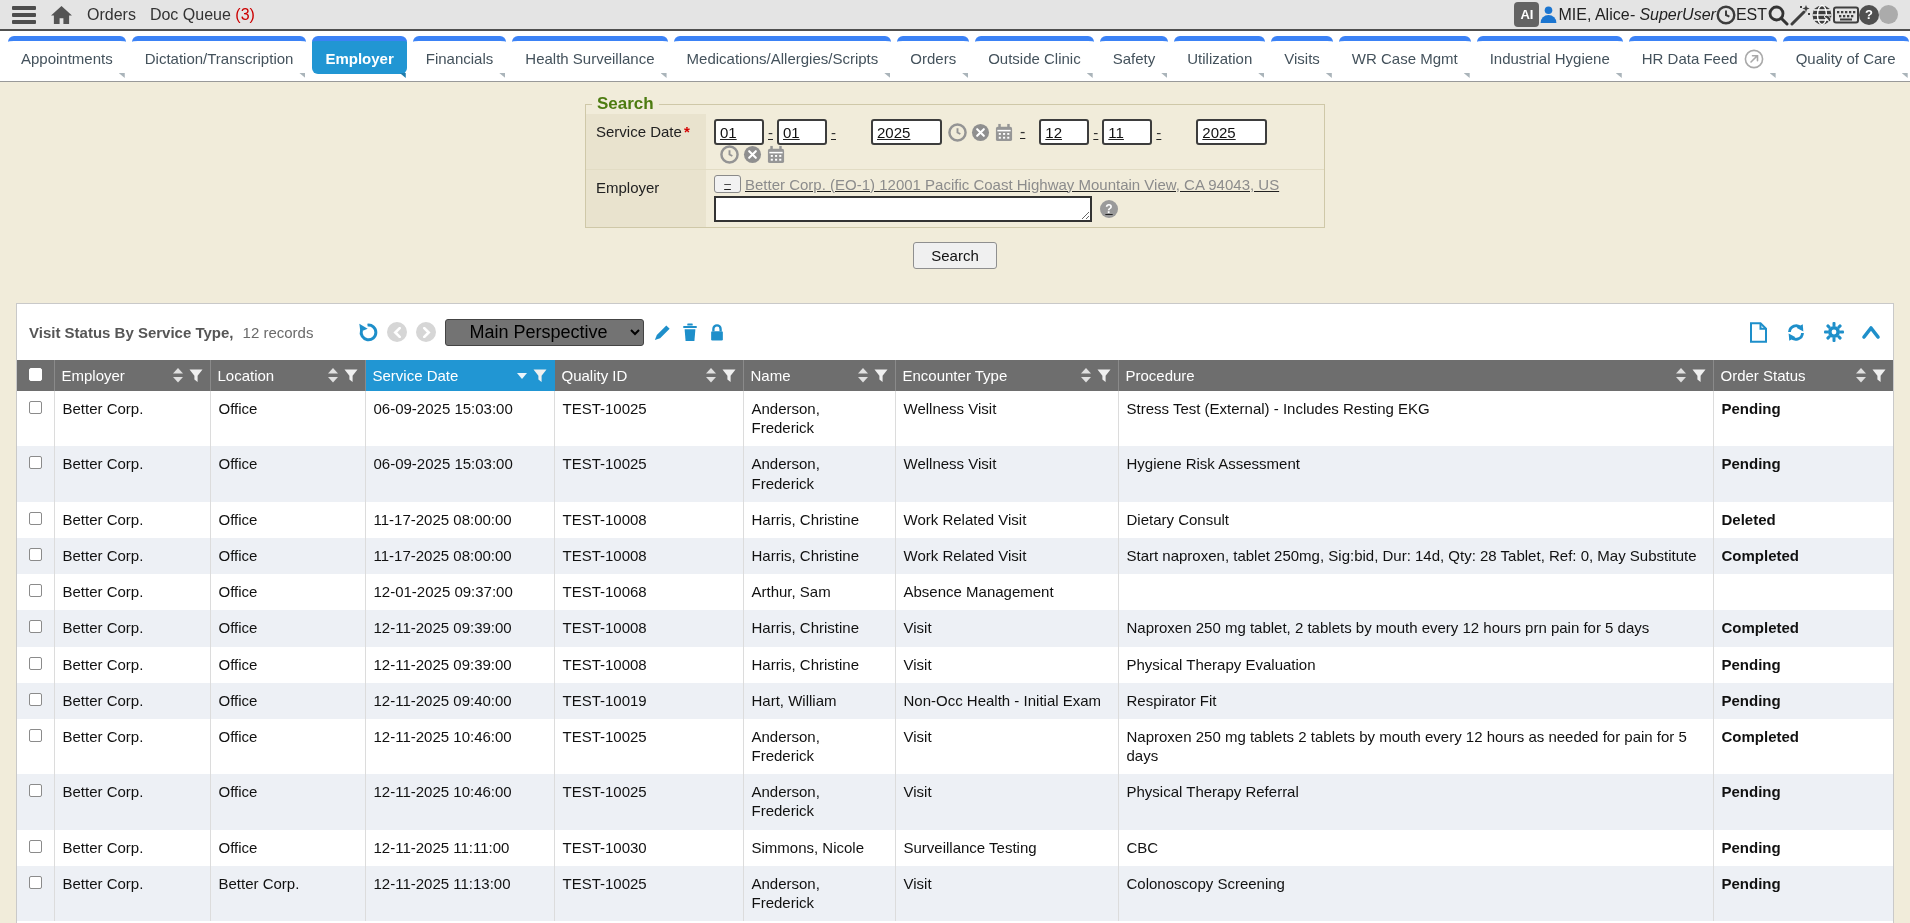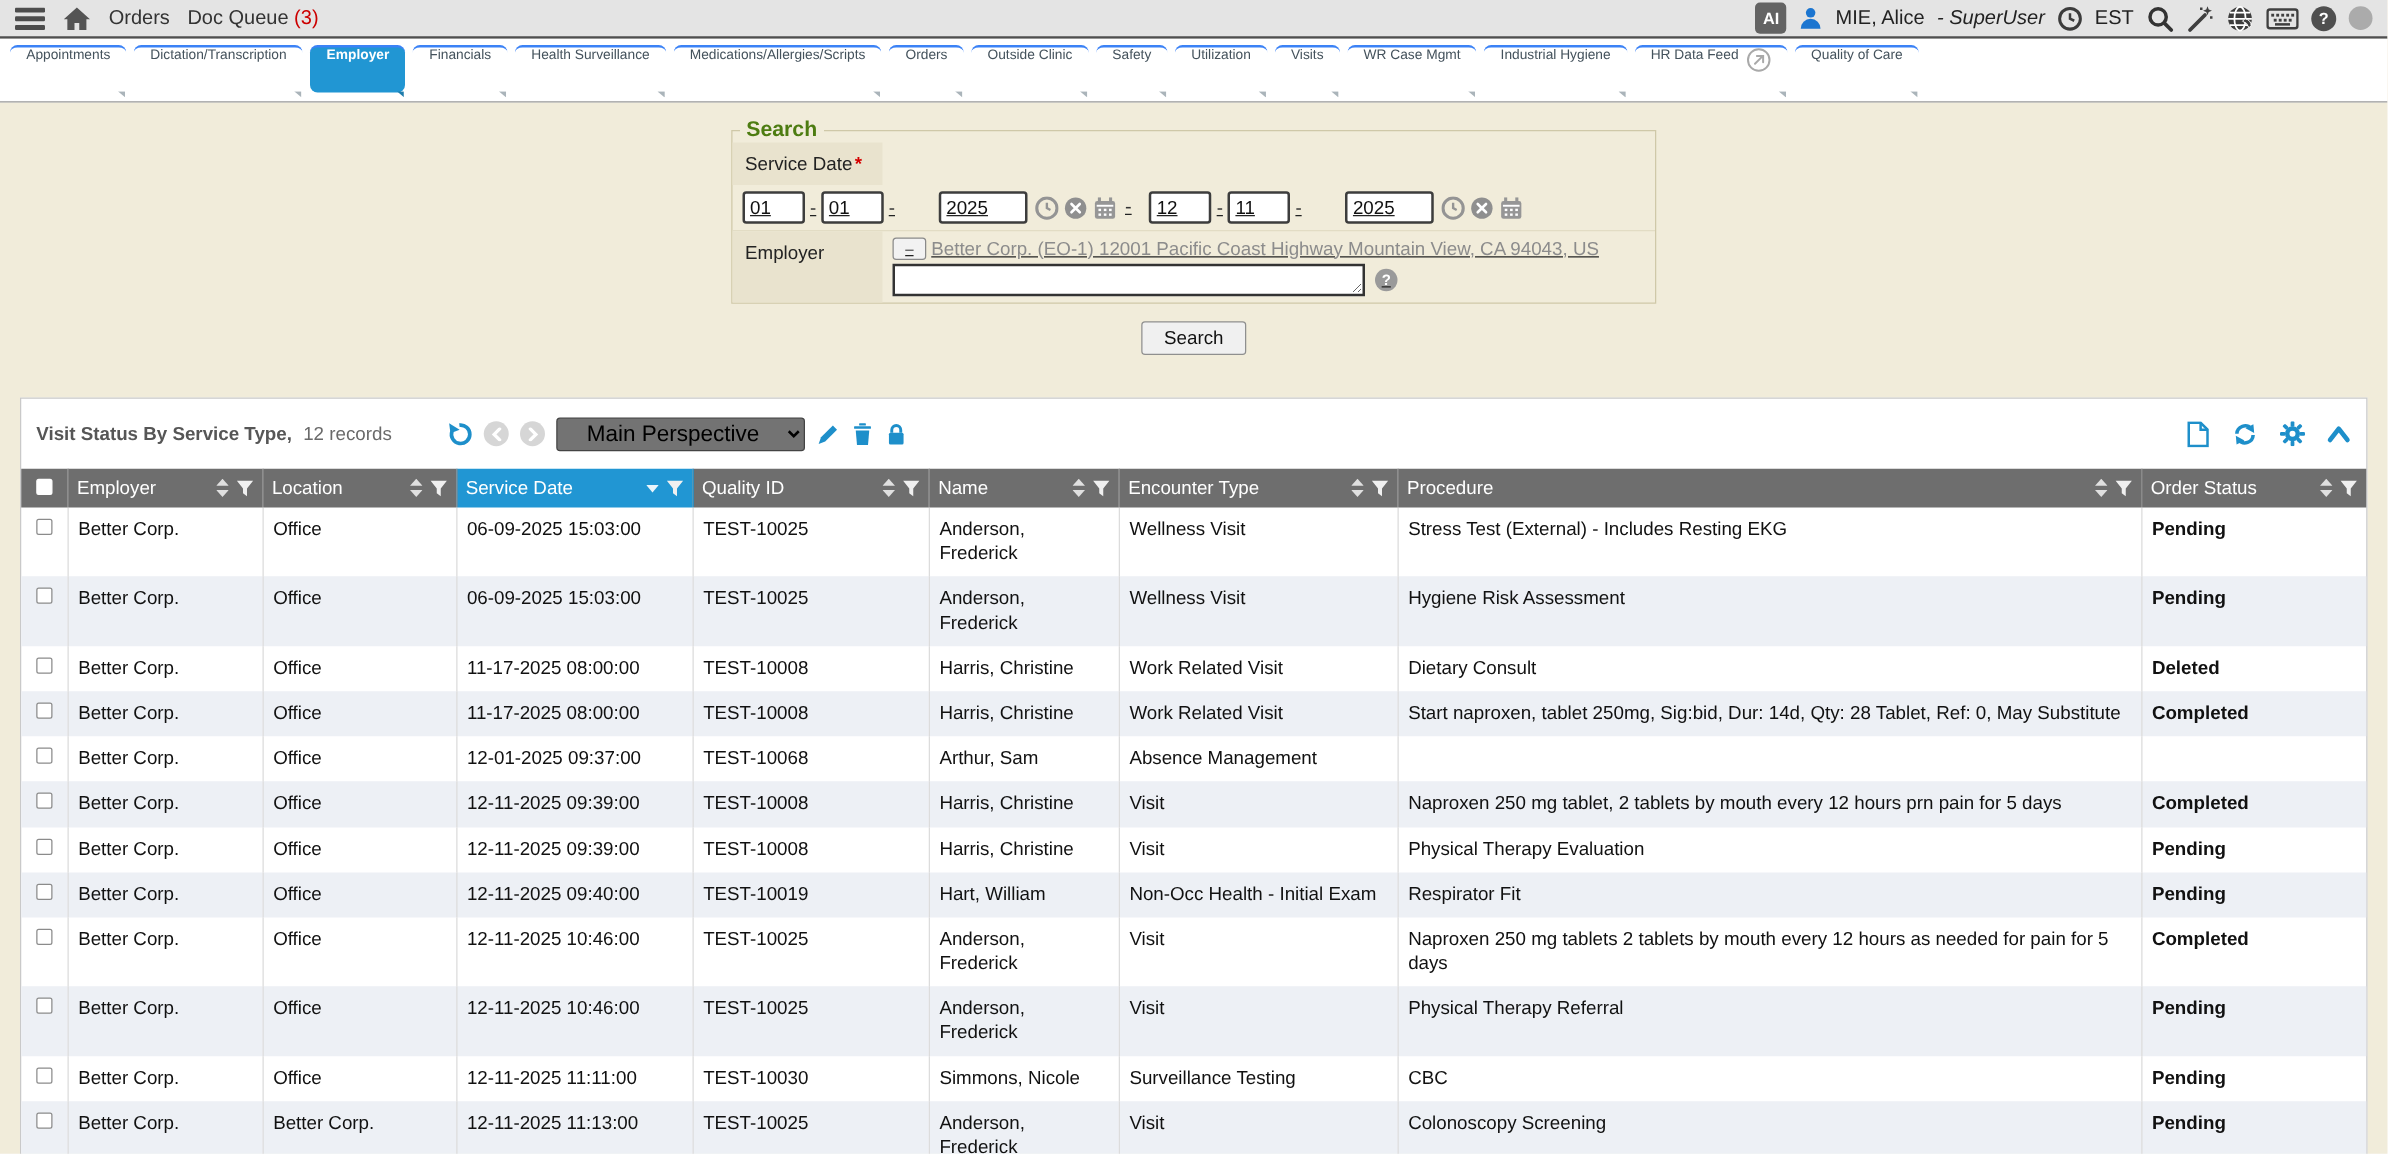--- a/index.html
+++ b/index.html
@@ -5,48 +5,48 @@
   * { box-sizing: border-box; margin: 0; padding: 0; }
   html,body { width: 1910px; height: 923px; overflow: hidden; }
   body { font-family: "Liberation Sans", sans-serif; background: #f1ecda; color: #222; }
 
   
   .topbar { height: 31px; background: #e4e4e4; border-bottom: 2px solid #4f4f4f;
             display: flex; align-items: center; padding: 0 12px; gap: 14px; }
   .icon-btn { display: inline-flex; align-items: center; justify-content: center; cursor: pointer; }
   .crumb { font-size: 16px; color: #333; cursor: pointer; }
   .crumb .count { color: #cc0000; }
-  .topbar-right { margin-left: auto; display: flex; align-items: center; gap: 10px; }
+  .topbar-right { margin-left: auto; display: flex; align-items: center; }
   .ai-badge { width: 25px; height: 25px; background: #636363; border-radius: 4px; color: #fff;
               font-weight: bold; font-size: 13px; display: flex; align-items: center; justify-content: center; }
   .user-name { font-size: 16px; color: #222; }
   .user-role { font-size: 16px; color: #222; font-style: italic; }
   .tz { font-size: 16px; color: #222; text-align: right; }
   .circle-help { width: 20px; height: 20px; border-radius: 50%; background: #4f4f4f; color: #fff;
                  font-weight: bold; font-size: 13px; display: flex; align-items: center; justify-content: center; }
   .status-dot { width: 19px; height: 19px; border-radius: 50%; background: #ababab; }
 
   
   .tab-bar { background: #fff; border-bottom: 1px solid #999; padding: 5px 8px 7px 8px;
              display: flex; gap: 6px; align-items: stretch; }
   .tab { position: relative; background: #fff; border-radius: 6px; padding: 0 13px; height: 38px;
-         display: flex; align-items: flex-start; gap: 6px; cursor: pointer;
-         border-top: 2px solid #3b82f6; font-size: 11px; color: #44525c; padding-bottom: 7px; white-space: nowrap; }
+         display: flex; align-items: flex-end; gap: 6px; cursor: pointer;
+         border-top: 5px solid #3b82f6; font-size: 15px; color: #44525c; padding-bottom: 7px; white-space: nowrap; }
   .tab::after { content: ""; position: absolute; right: 1px; bottom: -4px; width: 6px; height: 5px;
                 background: #aab4ba; clip-path: polygon(100% 0, 0 0, 100% 100%); }
   .tab.selected { background: #2196d3; color: #fff; font-weight: bold; }
   .tab.selected::after { background: #1f7cab; }
   .tab .ext-icon { margin-bottom: -2px; }
 
   
   .search-section { padding: 12px 0 34px 0; }
   fieldset.search-box { width: 740px; margin: 0 auto; border: 1px solid #cfc8a8; background: #f1ecda; padding: 0; }
   fieldset.search-box legend { margin-left: 6px; padding: 0 5px; font-size: 17px; font-weight: bold; color: #4d7c11; }
   .form-row { display: flex; border-top: 1px solid #e2dcc4; }
-  .form-row:first-of-type { border-top: none; flex-direction: column; }
+  .form-row:first-of-type { border-top: none; }
   .form-label { width: 120px; background: #e9e3ce; padding: 9px 6px 8px 10px; font-size: 15px; color: #222; flex: none; }
   .req { color: #d40000; font-weight: bold; margin-left: 2px; }
   .form-value { flex: 1; padding: 5px 8px; display: flex; align-items: center; flex-wrap: wrap; text-decoration: underline; }
   .date-input { height: 26px; border: 2px solid #3d3d3d; border-radius: 3px; font-size: 15px;
                 font-family: "Liberation Sans", sans-serif; padding: 0 4px; background: #fff; color: #111; }
   .di-sm { width: 50px; } .di-yr { width: 71px; margin-left: 31px; }
   .date-sep { margin: 0 4px; color: #333; font-size: 15px; }
   .date-icons { display: flex; gap: 4px; margin: 0 6px; align-items: center; }
   .range-sep { margin: 0 2px 0 0; color: #333; }
   .emp-line1 { display: flex; align-items: center; gap: 4px; width: 100%; }

